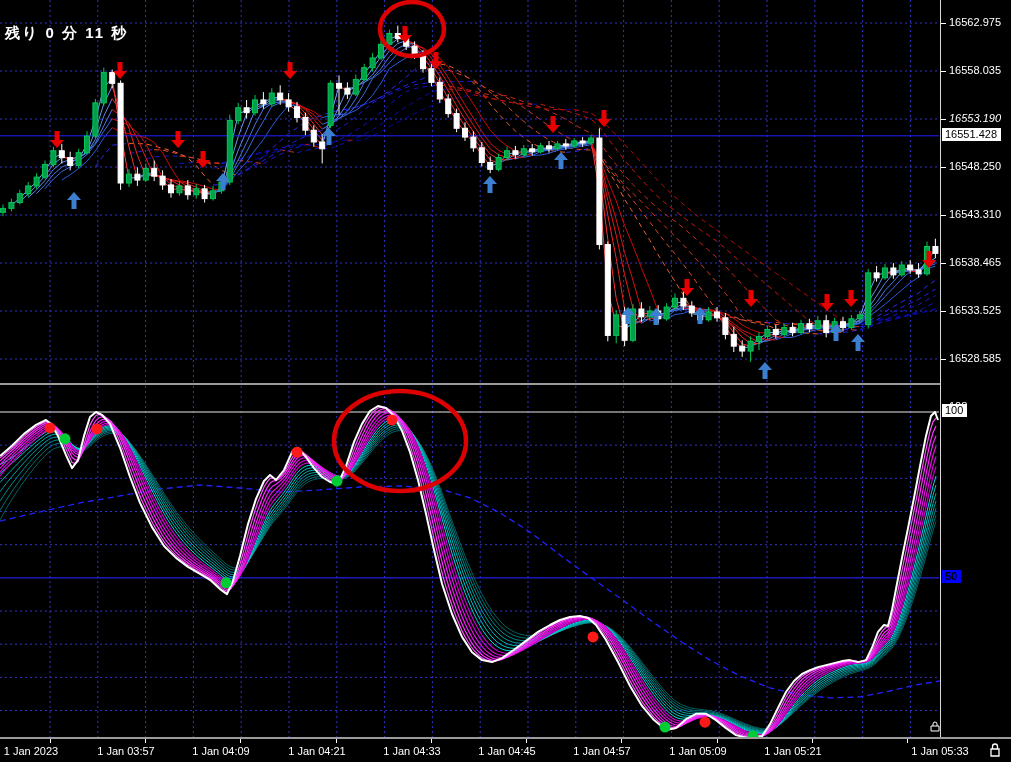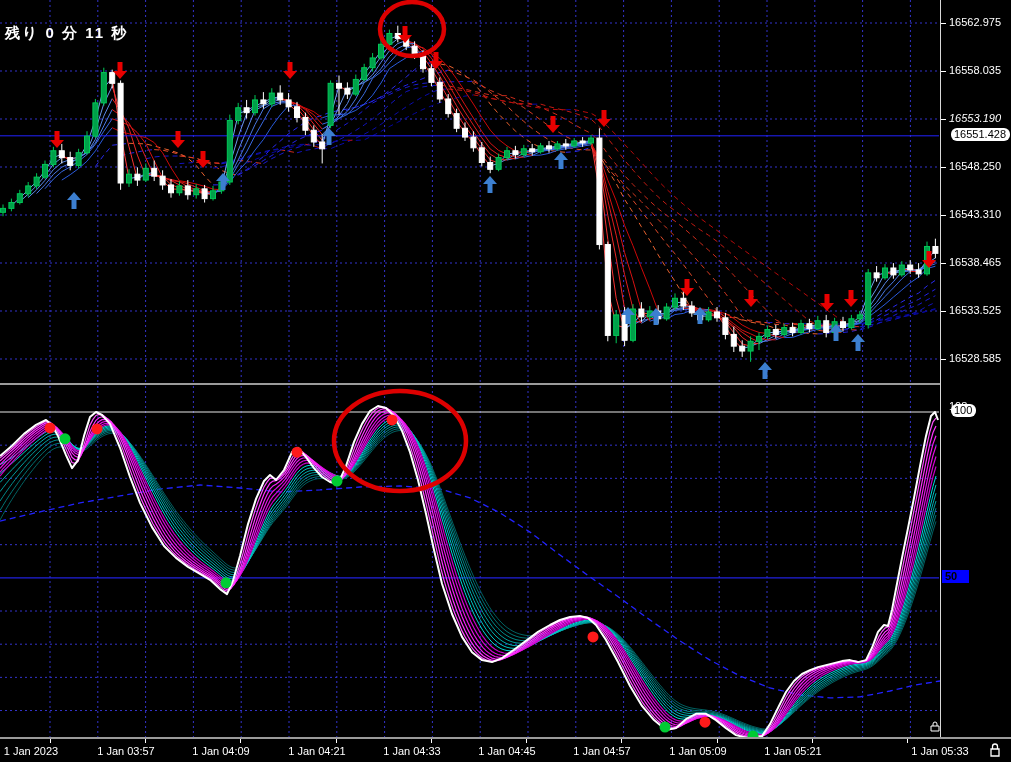--- a/index.html
+++ b/index.html
@@ -6,22 +6,22 @@
   #stage{position:relative;width:1011px;height:762px;background:#000;overflow:hidden;
          font-family:"Liberation Sans","DejaVu Sans",sans-serif;}
   .plot{position:absolute;left:0;background:#000;}
   .hsep{position:absolute;left:0;width:1011px;background:#9b9b9b;}
   #sep1{top:383px;height:2px;}
   #sep2{top:737px;height:2px;}
   #vsep{position:absolute;left:940px;top:0;width:1px;height:737px;background:#d9d9d9;}
   #price-axis{position:absolute;left:941px;top:0;width:70px;height:737px;background:#000;color:#fff;font-size:11px;}
   .axlbl{position:absolute;left:8px;white-space:nowrap;}
   .tick{position:absolute;left:0;width:5px;height:1px;background:#fff;}
-  .curtag{position:absolute;left:10px;background:#fff;color:#000;padding:0 4px 1px 3px;font-size:11px;border-radius:6px;}
-  .tag50{position:absolute;left:1px;color:#000;padding:0 12px 1px 3px;font-size:11px;font-weight:bold;}
+  .curtag{position:absolute;left:1px;background:#fff;color:#000;padding:0 4px 1px 3px;font-size:11px;}
+  .tag50{position:absolute;left:1px;color:#000;padding:0 4px 1px 3px;font-size:11px;font-weight:bold;}
   #time-axis{position:absolute;left:0;top:739px;width:1011px;height:19px;background:#000;color:#fff;font-size:11px;}
   .tlbl{position:absolute;top:6px;transform:translateX(-50%);white-space:nowrap;}
   .ttick{position:absolute;top:0;width:1px;height:4px;background:#fff;}
   #sym-header{position:absolute;left:7px;top:5px;color:#fff;font-size:11.5px;z-index:5;}
   #countdown{position:absolute;left:5px;top:24px;color:#fff;font-size:15px;font-weight:bold;letter-spacing:2px;z-index:5;}
   #ind-header{position:absolute;top:389px;left:0;width:941px;color:#fff;font-size:11.5px;z-index:5;white-space:nowrap;overflow:hidden;}
   svg{display:block;}
 </style>
 </head>
 <body>

